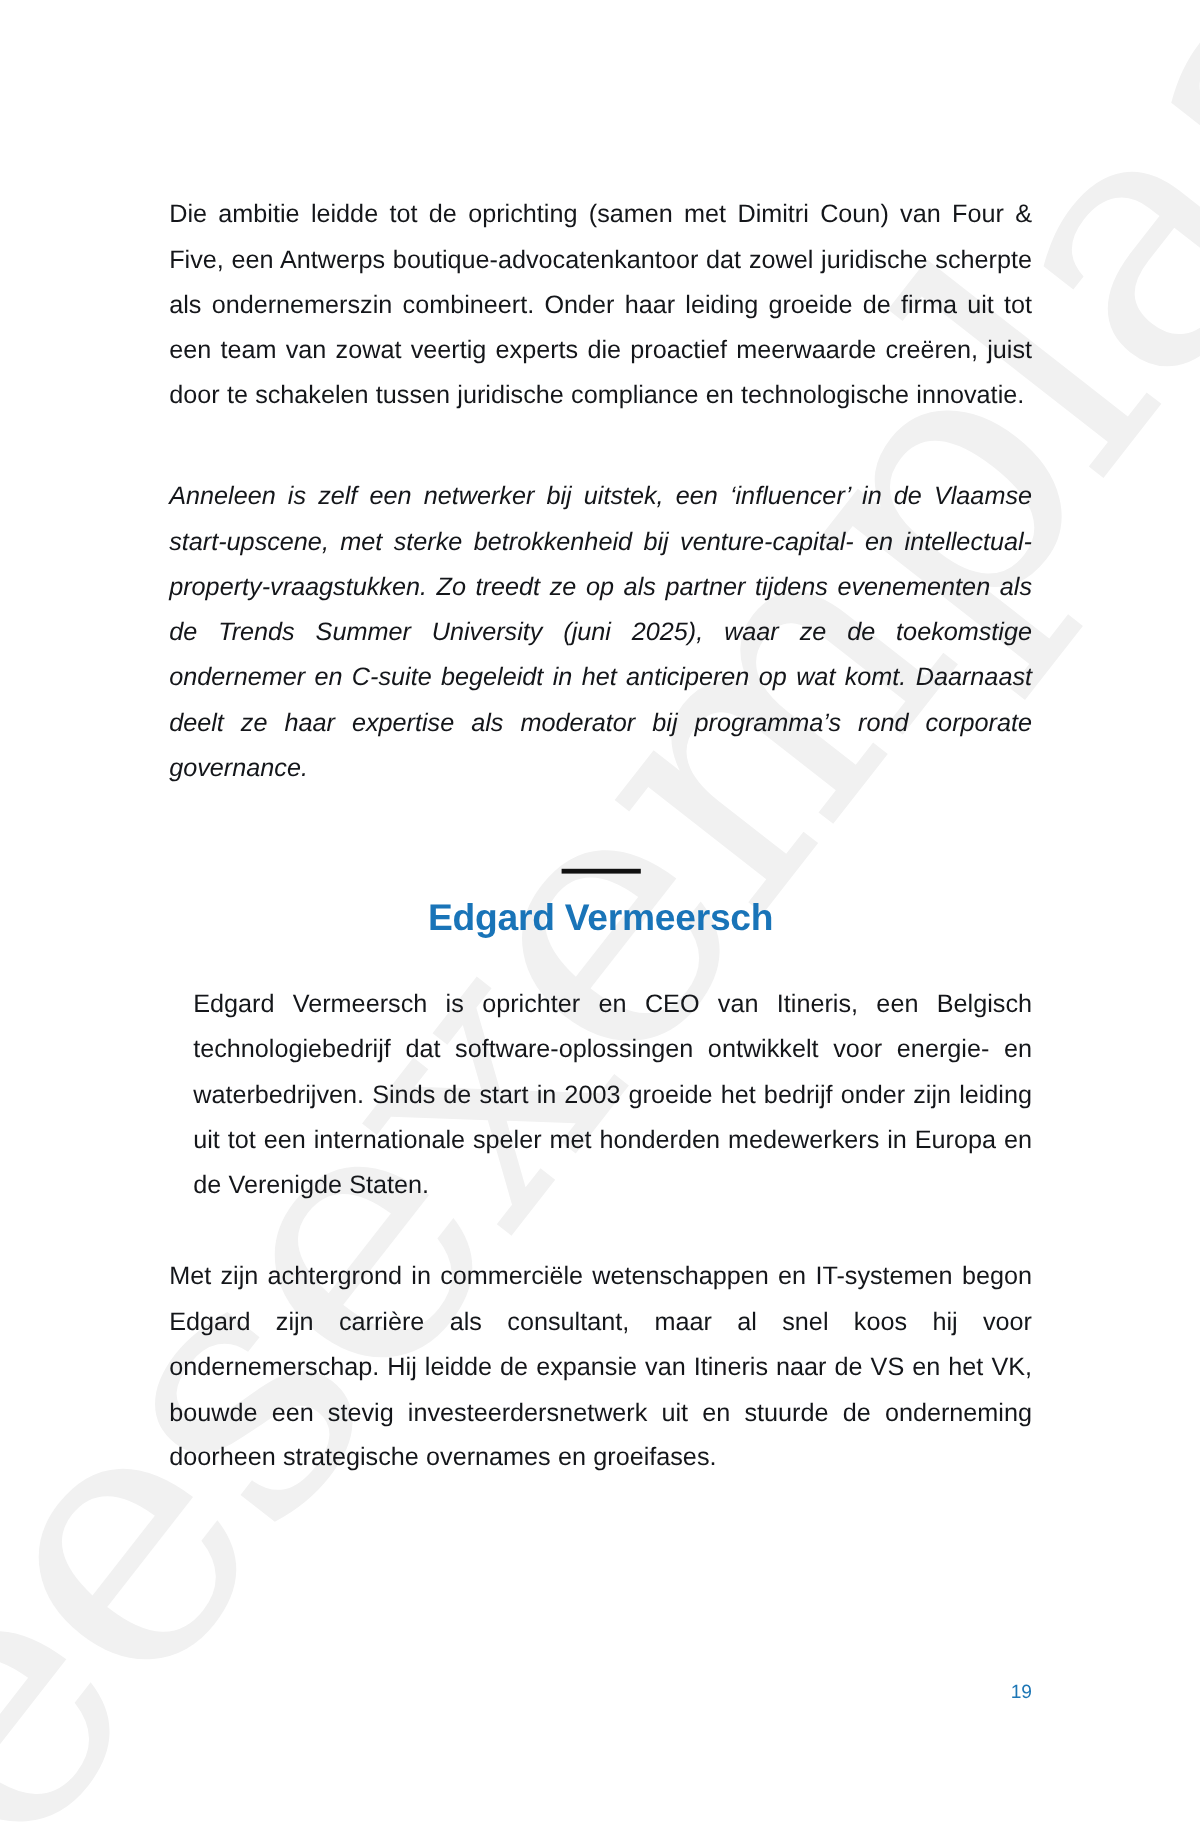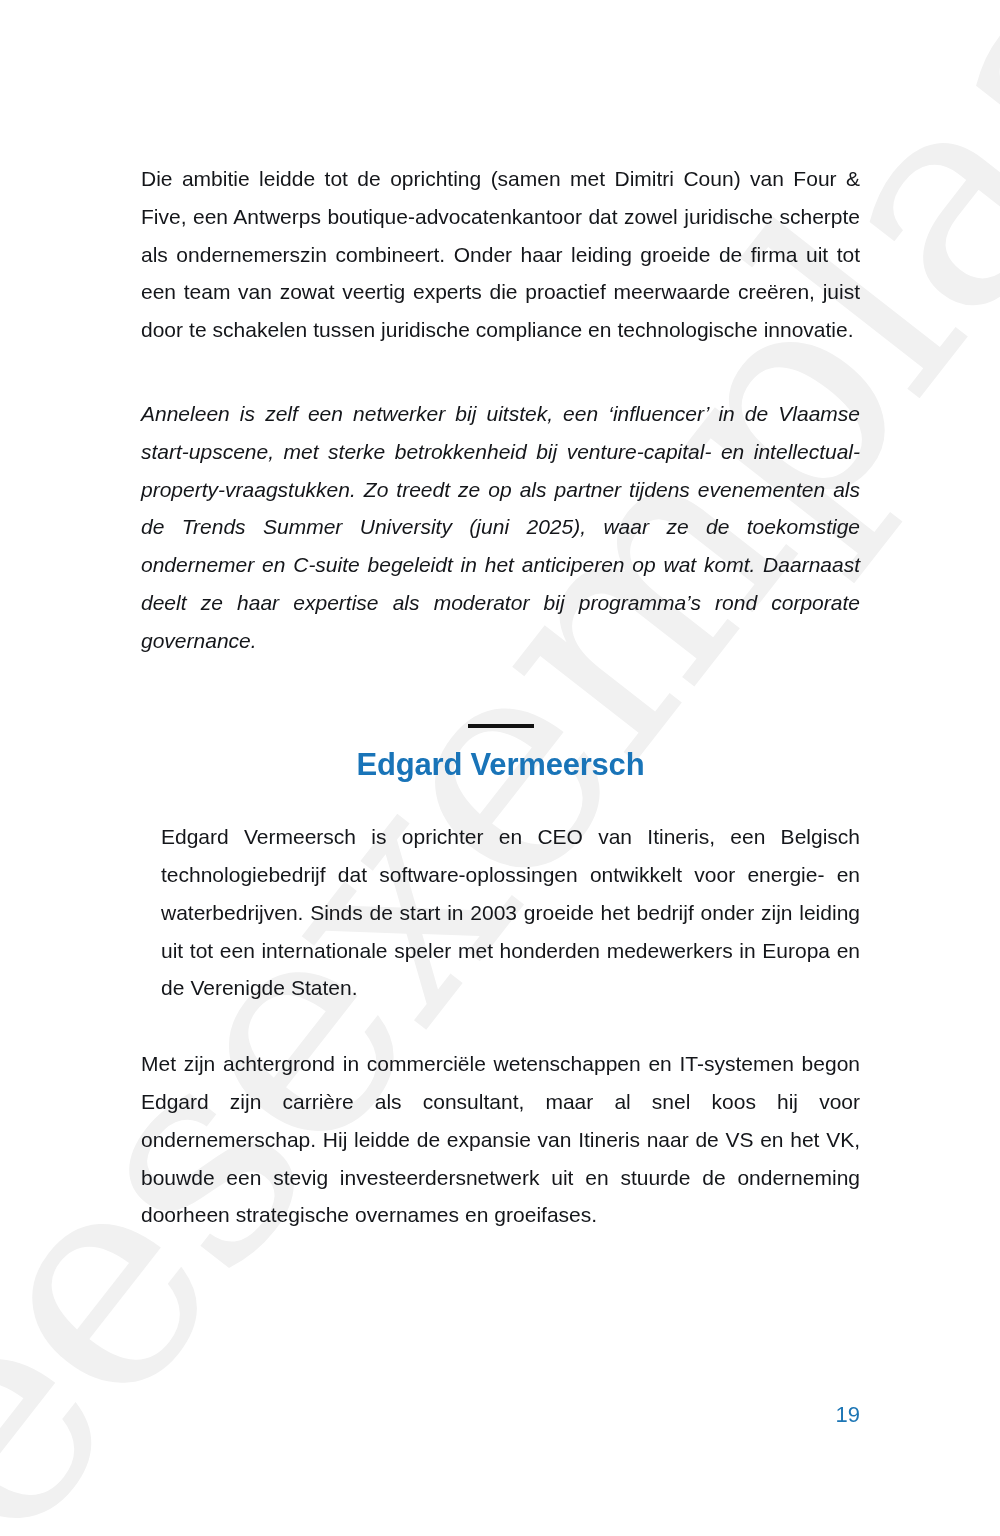--- a/index.html
+++ b/index.html
@@ -89,21 +89,21 @@
   }
   .folio-wrap {
     position: absolute;
     left: 141px;
     top: 1402px;
     width: 719px;
     text-align: right;
     z-index: 2;
   }
   .folio-num {
-    font-size: 22px;
+    font-size: 16px;
     color: #1d76b5;
     font-family: "Liberation Sans", sans-serif;
   }
 </style>
 </head>
 <body>
 
 <div class="page">
 
   <div class="watermark-layer">

